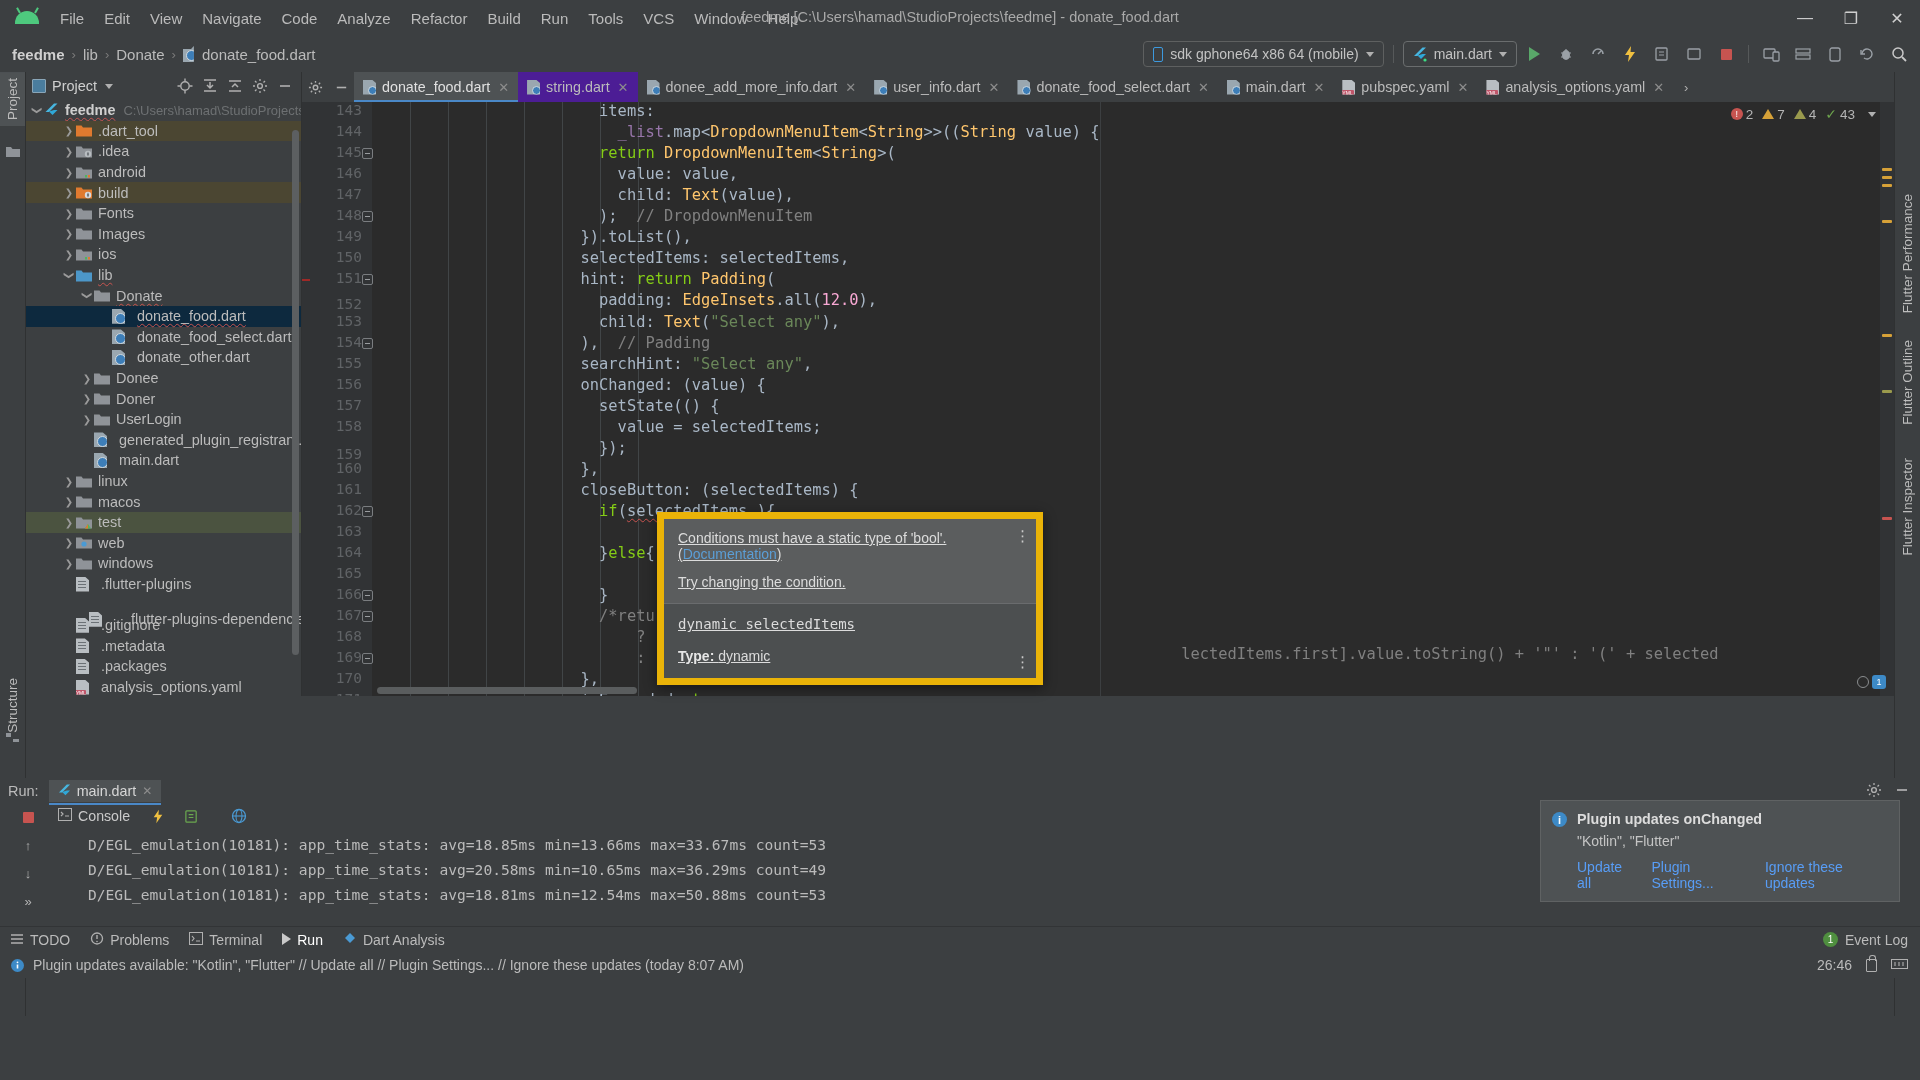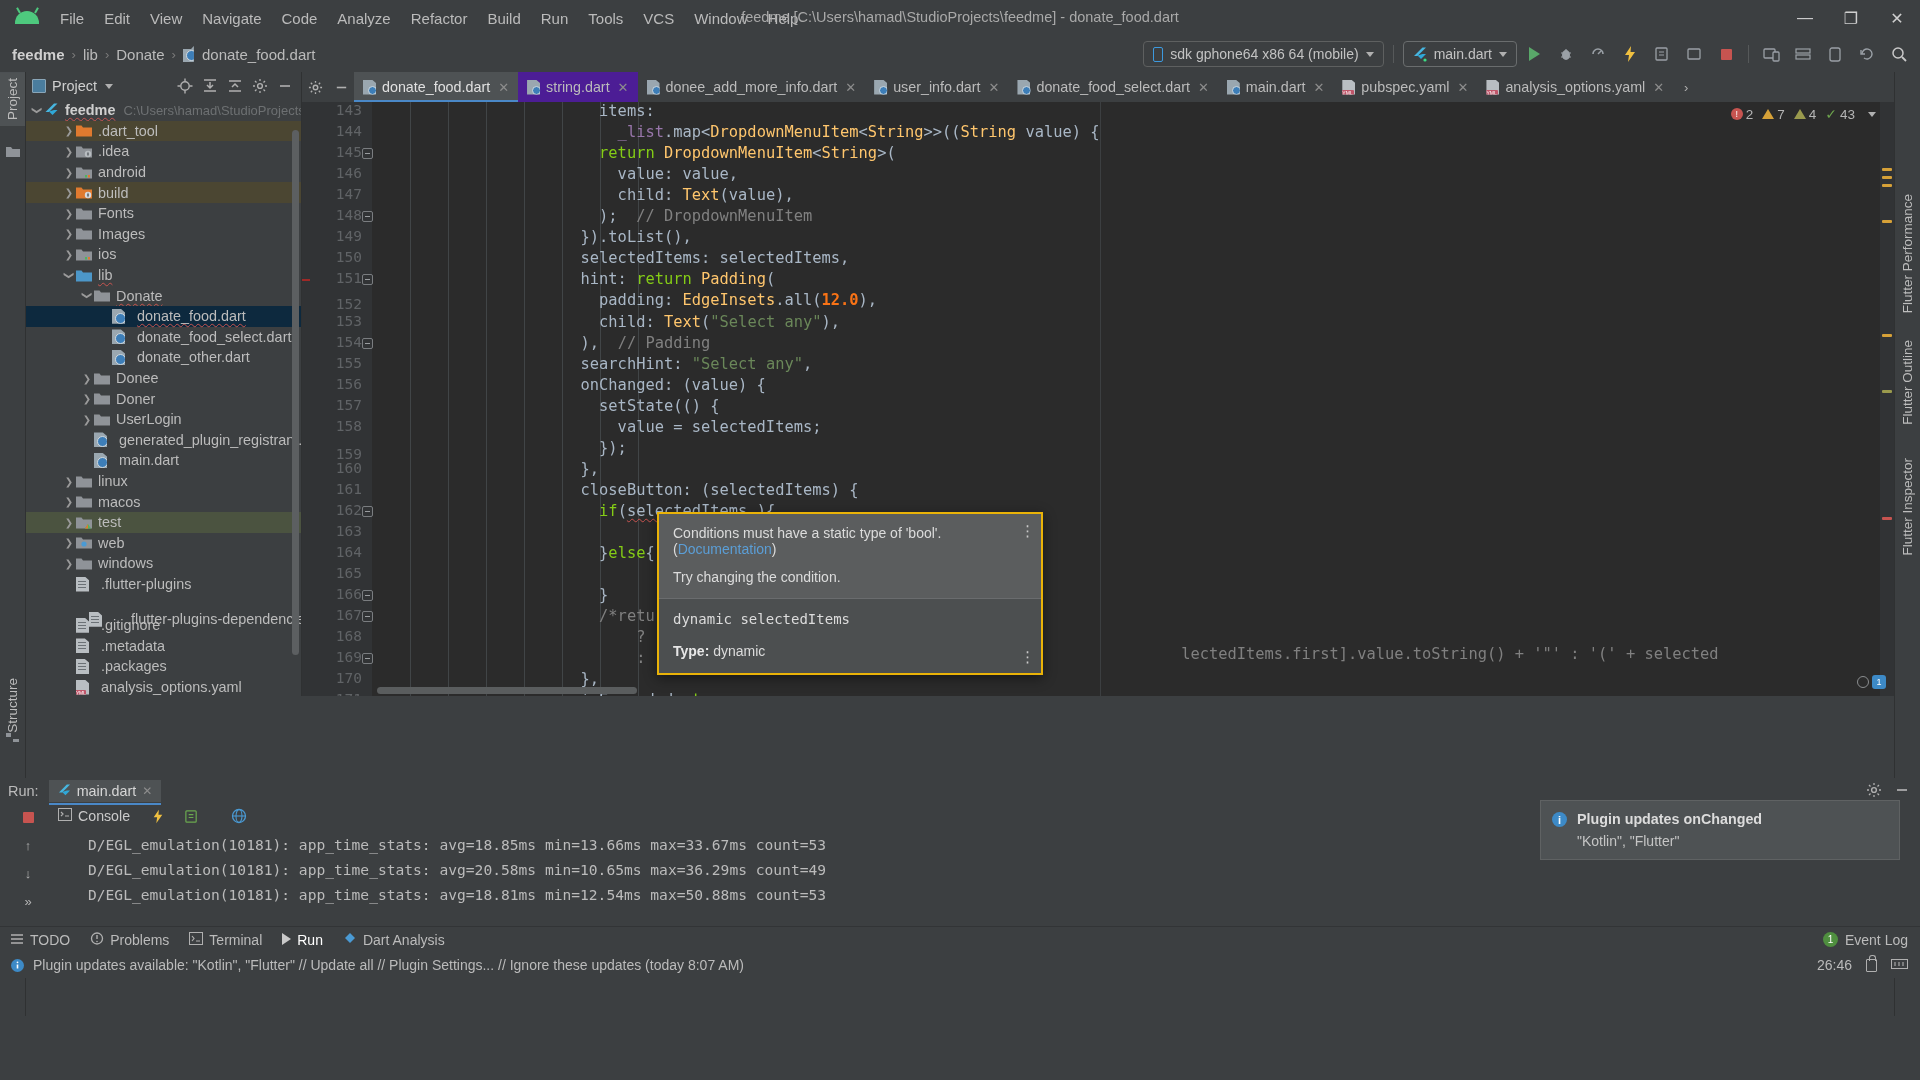--- a/index.html
+++ b/index.html
@@ -123,21 +123,21 @@
   .ln { position:absolute; right:10px; font-size:14.5px; color:#606366; font-family:"DejaVu Sans Mono", monospace;}
   .foldmark{position:absolute;left:60px;width:11px;height:11px;border:1px solid #7a7d80;border-radius:2px;background:#313335;}
   .foldmark::before{content:"";position:absolute;left:2px;top:4px;width:5px;height:1px;background:#9a9da0;}
   .codearea { position:absolute; left:70px; top:0; right:0; height:594px; }
   .cline { position:absolute; left:0; font-family:"DejaVu Sans Mono", monospace; font-size:15.4px; white-space:pre; color:#a9b7c6;}
   .k  { color:#84cc16; }  
   .s  { color:#6a8759; }  
   .ty { color:#ffc66d; }
   .cm { color:#808080; }  
   .pu { color:#9876aa; }  
-  .num{ color:#f97316;font-weight:bold; }
+  .num{ color:#f9a8d4; }
   .wh { color:#a9b7c6; }
   .indentguide{position:absolute;width:1px;background:#414547;}
   .rightmargin{position:absolute;width:1px;background:#3c3f41;top:0;height:594px;}
   .ed-scrollbar{position:absolute;right:0;top:0;width:11px;height:594px;background:#2b2b2b;}
   .ed-thumb{position:absolute;right:2px;width:7px;background:#5a5d5e;border-radius:4px;}
   .redmark{position:absolute;left:-4px;width:14px;height:2px;background:#9e2927;}
 
   
   .inspect {
     position:absolute; right:44px; top:106px; display:flex; align-items:center; gap:9px;
@@ -152,22 +152,22 @@
   
   .markercol{position:absolute;right:0;top:102px;width:14px;height:594px;background:#313335;}
   .mk{position:absolute;right:2px;width:10px;height:3px;border-radius:1px;}
 
   
   .rightstrip{position:absolute;right:0;top:72px;width:26px;height:944px;background:#3c3f41;border-left:1px solid #2f3132;}
 
   
   .popup {
     position:absolute; left:657px; top:512px; width:386px; z-index:40;
-    background:#5b5d5e; color:#dcdcdc; border:2px solid #eab308;
-    box-shadow:0 3px 12px rgba(0,0,0,.45); font-size:14px;
+    background:#5b5d5e; color:#dcdcdc; border:7px solid #eab308;
+    box-shadow:0 3px 12px rgba(0,0,0,.45); font-size:14px;text-decoration:underline;
   }
   .popup .sec1 { padding:11px 14px 13px 14px; }
   .popup .sec1 .l2 { margin-top:12px; }
   .popup .sec2 { background:#4c4f50; border-top:1px solid #6a6c6e; padding:12px 14px 14px 14px; }
   .popup .link { color:#5b9ed6; }
   .popup .mono { font-family:"DejaVu Sans Mono", monospace; font-size:14px; color:#dcdcdc;}
   .popup .typ { margin-top:16px; font-size:14px;}
   .popup .typ b{ font-weight:bold; color:#e6e6e6;}
   .dots { position:absolute; right:6px; color:#cacaca; font-size:15px; letter-spacing:0; line-height:1;}
 
@@ -959,20 +959,25 @@
       <div class="console-out">
         <div>D/EGL_emulation(10181): app_time_stats: avg=18.85ms min=13.66ms max=33.67ms count=53</div>
         <div>D/EGL_emulation(10181): app_time_stats: avg=20.58ms min=10.65ms max=36.29ms count=49</div>
         <div>D/EGL_emulation(10181): app_time_stats: avg=18.81ms min=12.54ms max=50.88ms count=53</div>
       </div>
 
       <div class="notif" style="top:-4px;">
         <span class="ico">i</span>
         <div class="t">Plugin updates onChanged</div>
         <div class="b">"Kotlin", "Flutter"</div>
+        <div class="links">
+          <a href="#">Update all</a>
+          <a href="#">Plugin Settings...</a>
+          <a href="#">Ignore these updates</a>
+        </div>
       </div>
     </div>
   </div>
 
   <div class="bottombar">
     <span class="bb">
       <span>
         <svg width="14" height="12" viewBox="0 0 14 12">
             <path d="M1 2h12M1 6h12M1 10h12" stroke="#b0b0b0" stroke-width="1.4"></path>
           </svg>

